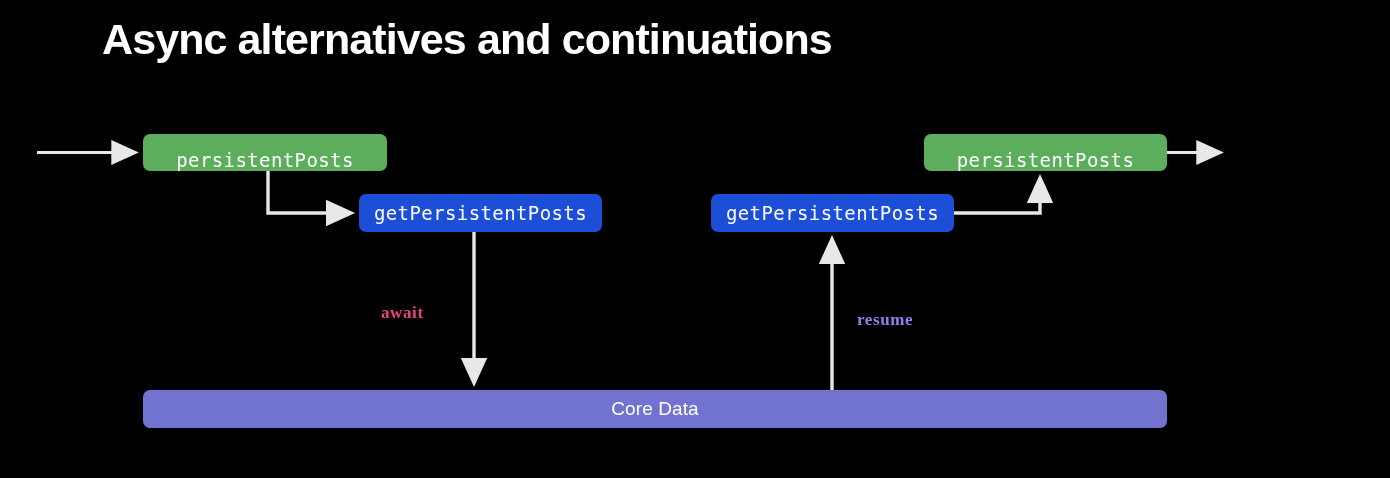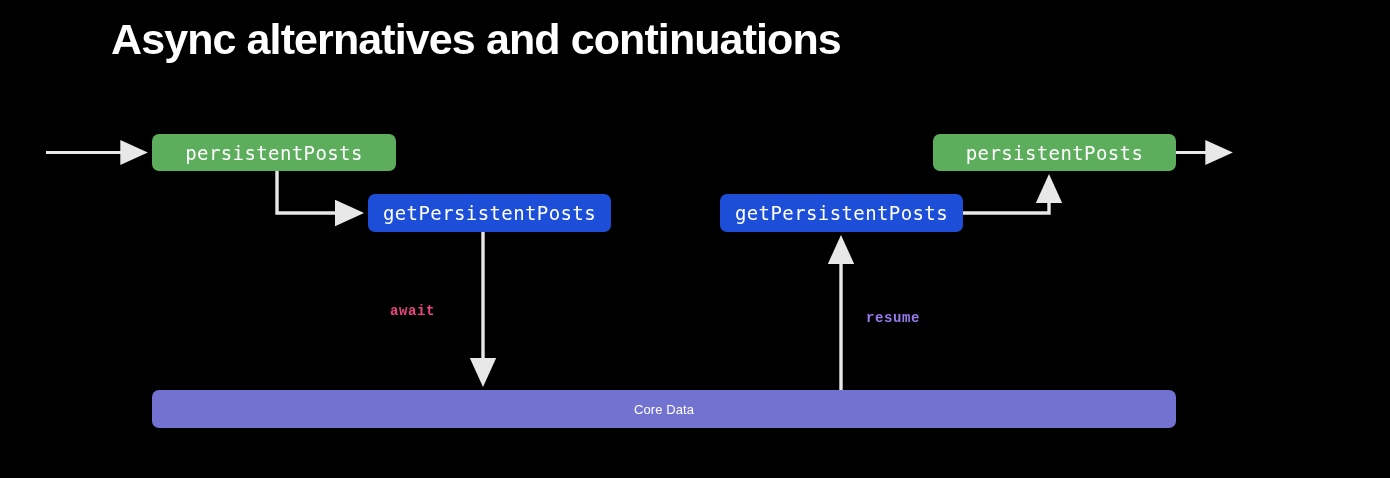--- a/index.html
+++ b/index.html
@@ -9,21 +9,21 @@
   }
   body {
     width: 1390px;
     height: 478px;
     overflow: hidden;
     font-family: "Liberation Sans", sans-serif;
     position: relative;
   }
   #slide {
     position: absolute;
-    left: 13px; top: 0;
+    left: 4px; top: 0;
     width: 1232px;
     height: 478px;
     background: #000000;
   }
   .title {
     position: absolute;
     left: 98px;
     top: 12px;
     font-family: "Liberation Sans", sans-serif;
     font-weight: bold;
@@ -41,43 +41,44 @@
     align-items: center;
     justify-content: center;
     color: #ffffff;
     font-family: "DejaVu Sans Mono", "Liberation Mono", monospace;
     font-size: 19px;
     letter-spacing: 0.4px;
     white-space: nowrap;
   }
   .node-green {
     background: #5CAD5C;
+    align-items: flex-end;
   }
   .node-yellow {
     background: #1d4ed8;
   }
   .bar-store {
     position: absolute;
     box-sizing: border-box;
     border-radius: 7px;
     background: #7272D1;
     display: flex;
     align-items: center;
     justify-content: center;
     color: #ffffff;
     font-family: "Liberation Sans", sans-serif;
-    font-size: 13px;
+    font-size: 19px;
     font-weight: normal;
     letter-spacing: 0.1px;
     white-space: nowrap;
   }
   .edge-label {
     position: absolute;
-    font-family: Liberation Mono, monospace;
-    font-size: 14px;
+    font-family: Liberation Serif, serif;
+    font-size: 17px;
     font-weight: bold;
     letter-spacing: 0.6px;
     white-space: nowrap;
   }
   .label-await  { color: #E8447F; }
   .label-resume { color: #9A7BEE; margin-top: 7px; }
   svg.wires {
     position: absolute;
     left: 0; top: 0;
     width: 1390px;

